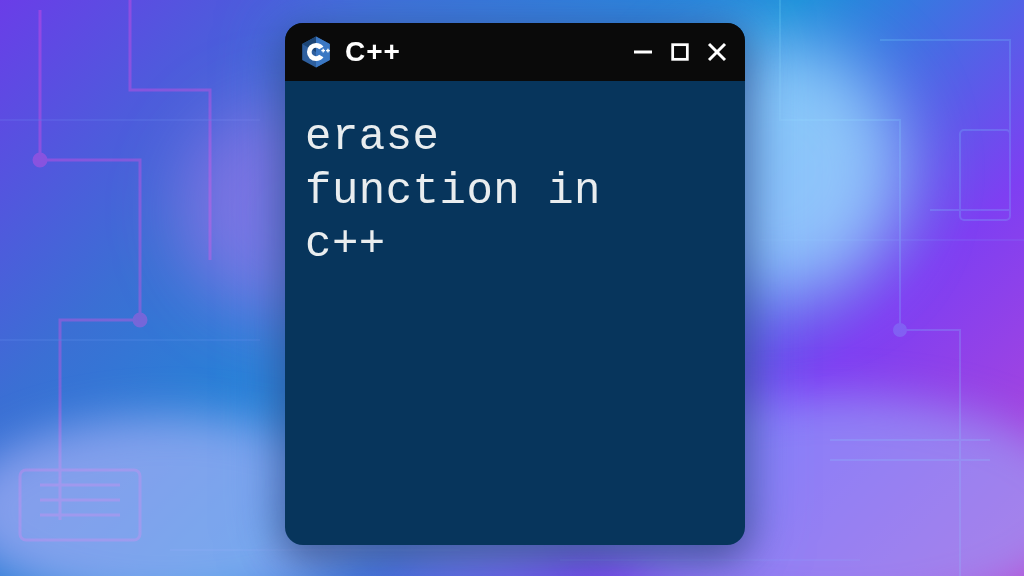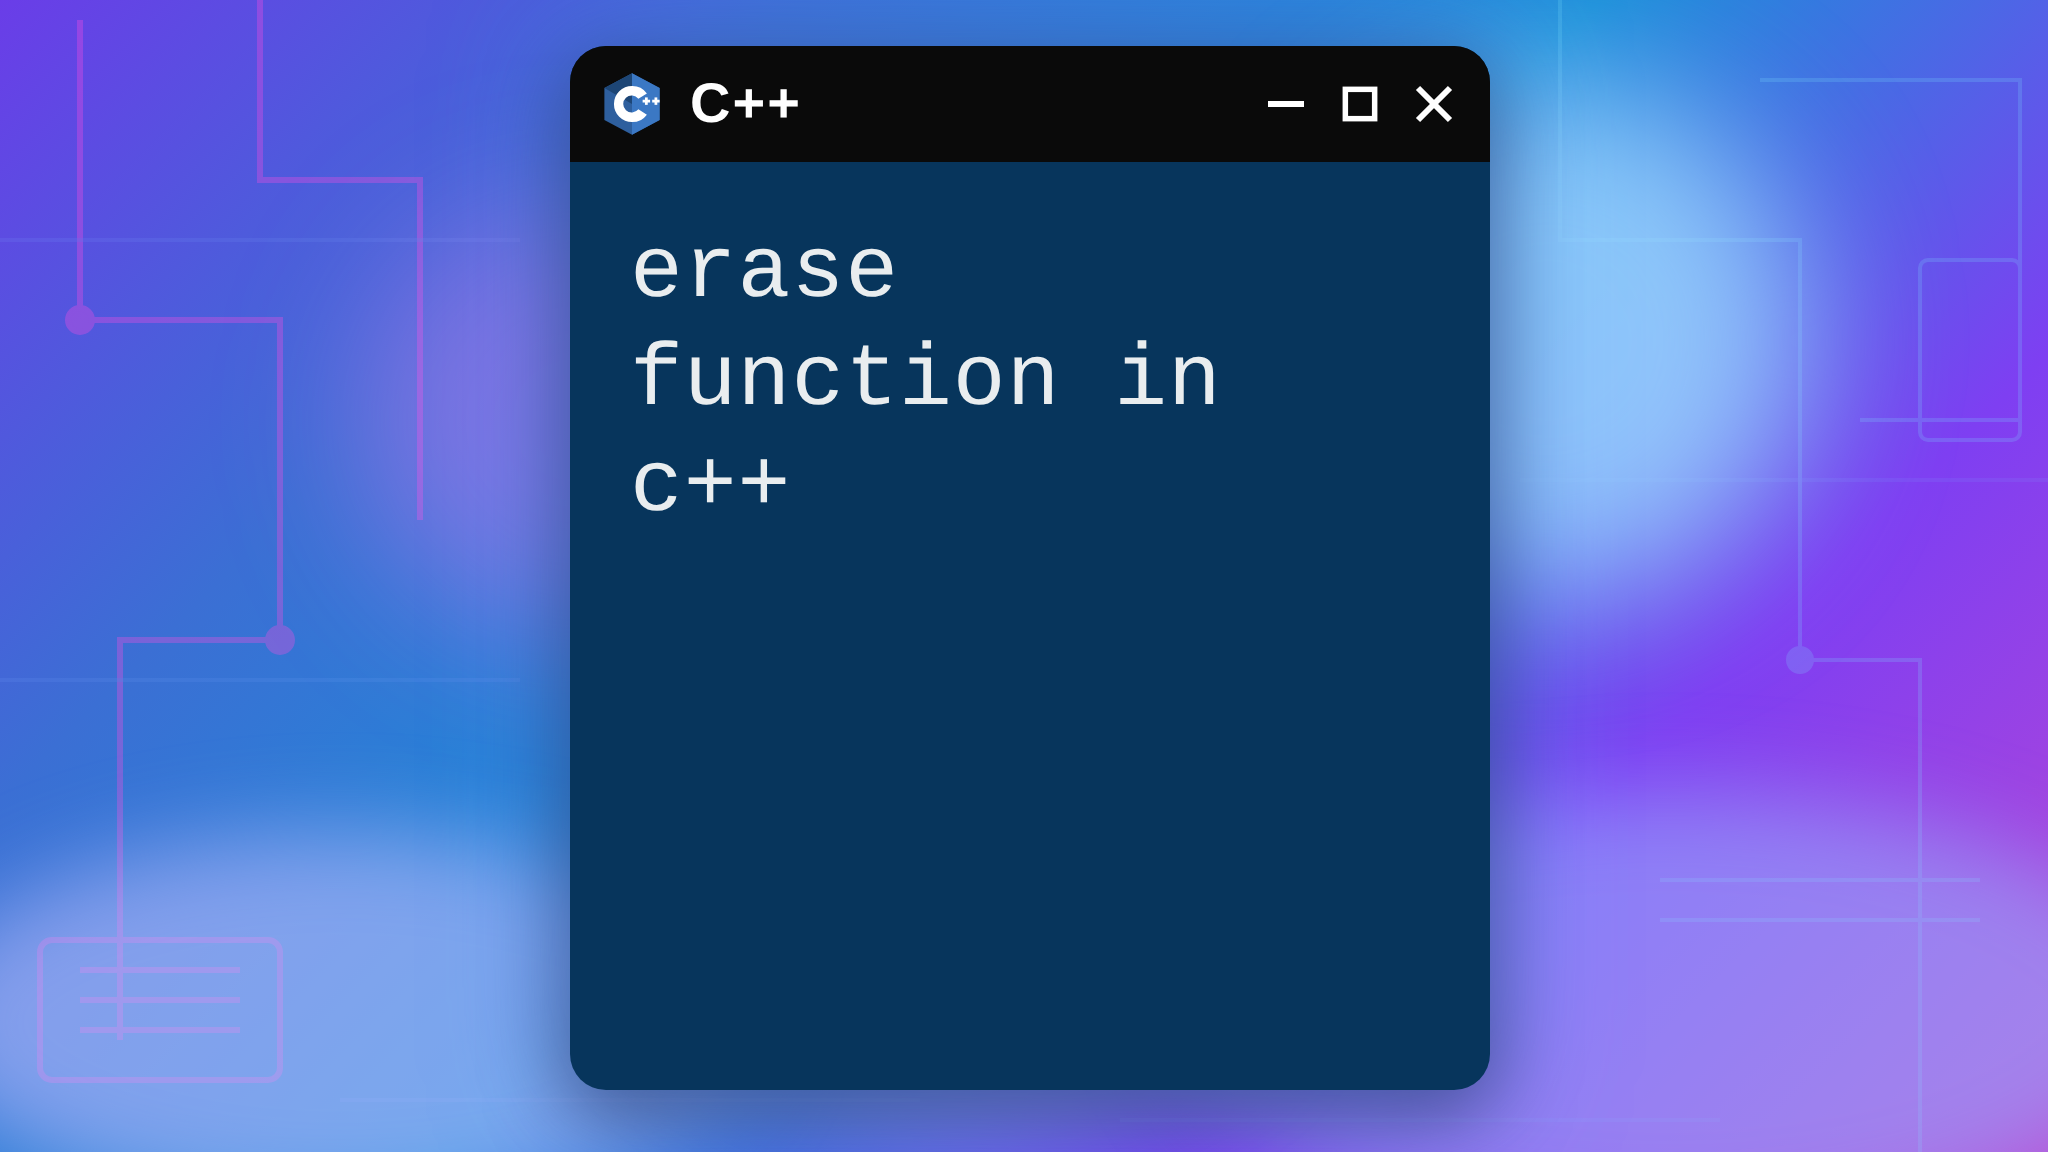--- a/index.html
+++ b/index.html
@@ -95,21 +95,21 @@
       display: inline-flex;
       align-items: center;
       justify-content: center;
       cursor: pointer;
       line-height: 1;
     }
     .win-btn svg { stroke: #fff; stroke-width: 3; fill: none; }
 
     .content {
       flex: 1;
-      padding: 30px 30px;
+      padding: 30px 20px;
     }
     .content-text {
       color: #e9edef;
       font-size: 44px;
       line-height: 1.22;
       font-family: 'Consolas', 'Menlo', 'Courier New', monospace;
       white-space: pre-line;
       letter-spacing: 0.5px;
     }
   </style>

